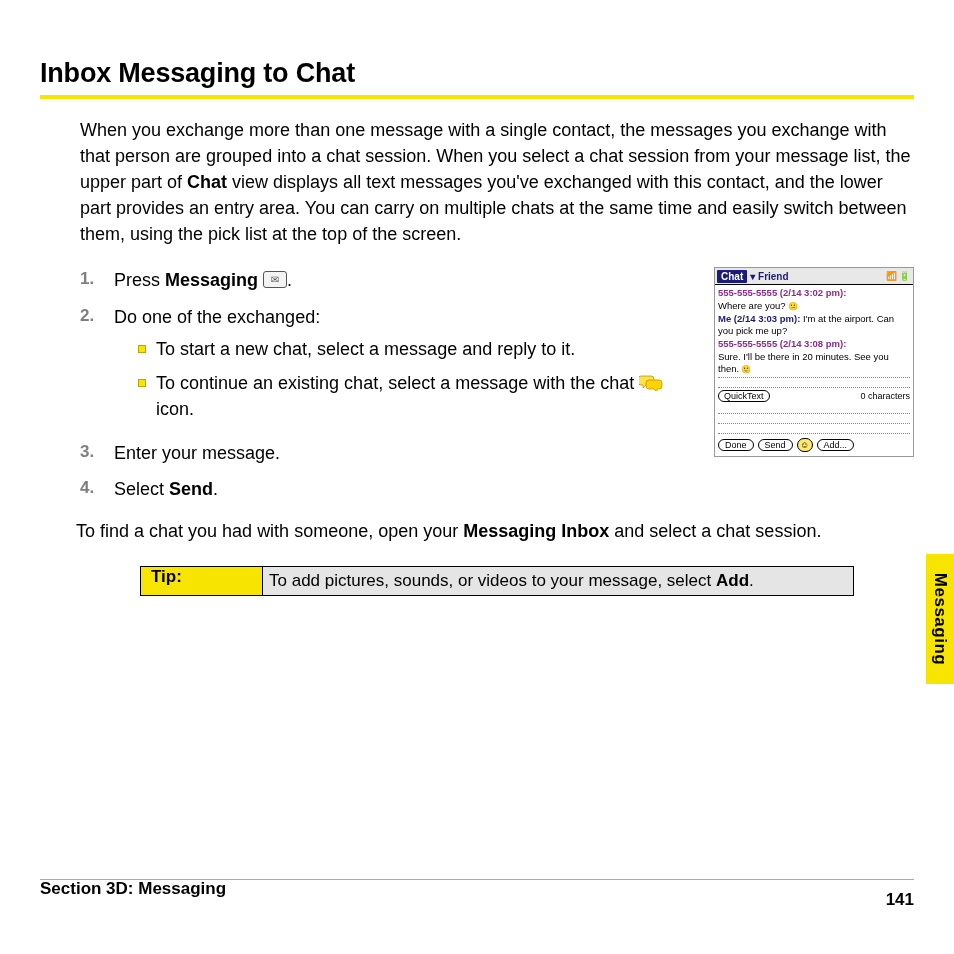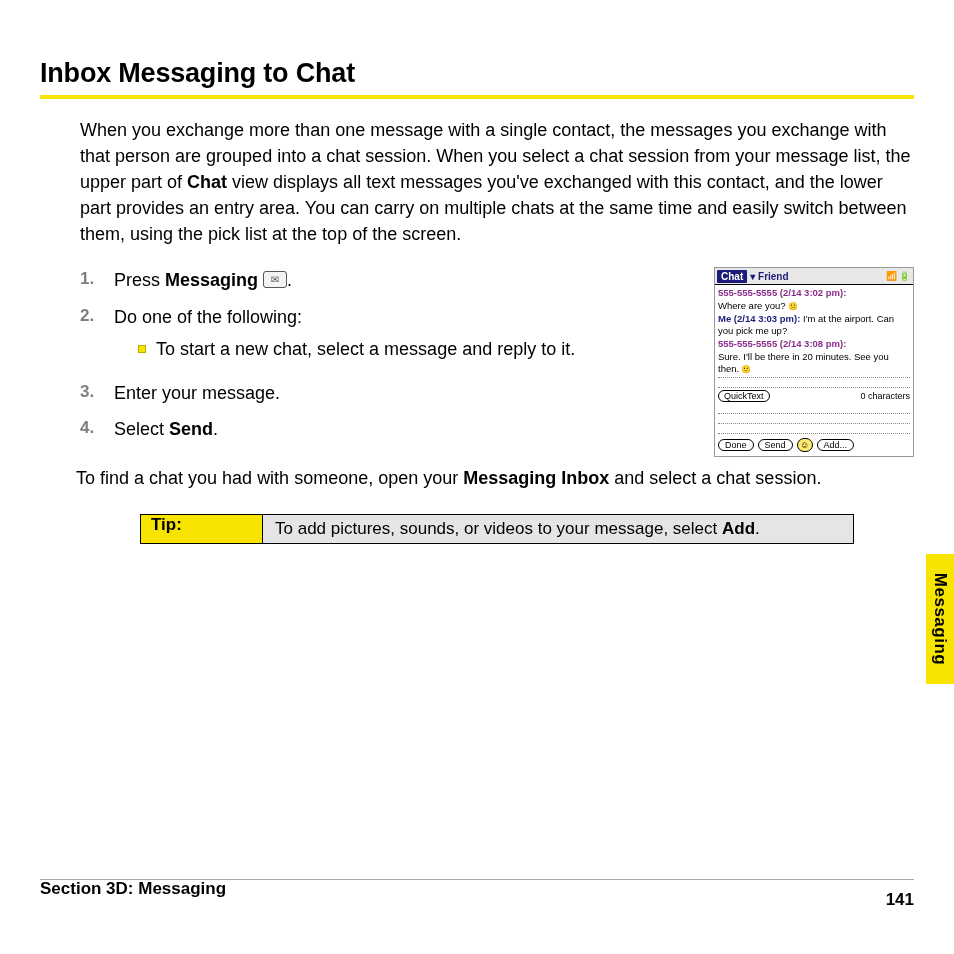--- a/index.html
+++ b/index.html
@@ -124,21 +124,21 @@
     background: #f7e400;
     font-weight: 700;
     padding: 0 10px;
     width: 122px;
     box-sizing: border-box;
     border-right: 1.5px solid #000;
     font-size: 17px;
   }
   .tip-text {
     background: #e5e5e5;
-    padding: 4px 12px;
+    padding: 4px 6px;
     flex: 1;
     font-size: 17px;
   }
   .side-tab {
     position: absolute;
     right: 0;
     top: 554px;
     width: 28px;
     height: 130px;
     background: #f7e400;
@@ -319,23 +319,31 @@
       <li>
         <span class="num">1.</span>
         <div class="step-body">
           <span>Press </span><span class="bold">Messaging</span>
           <span class="msg-icon"></span><span>.</span>
         </div>
       </li>
       <li>
         <span class="num">2.</span>
         <div class="step-body">
-          <span>Do one of the following:</span>
+          <span>Do one of the exchanged:</span>
           <ul class="sub">
             <li>To start a new chat, select a message and reply to it.</li>
+            <li>
+              <span>To continue an existing chat, select a message with the chat </span><span class="chat-bubbles">
+                <svg width="24" height="16" viewBox="0 0 24 16">
+                  <path d="M2 1 h10 a3 3 0 0 1 3 3 v3 a3 3 0 0 1 -3 3 h-5 l-3 3 v-3 h-2 a3 3 0 0 1 -3 -3 v-3 a3 3 0 0 1 3 -3 z" fill="#ffe14a" stroke="#b58a00" stroke-width="0.7"></path>
+                  <path d="M10 5 h10 a3 3 0 0 1 3 3 v3 a3 3 0 0 1 -3 3 h-2 v3 l-3 -3 h-5 a3 3 0 0 1 -3 -3 v-3 a3 3 0 0 1 3 -3 z" fill="#ffd400" stroke="#b58a00" stroke-width="0.7"></path>
+                </svg>
+              </span><span> icon.</span>
+            </li>
           </ul>
         </div>
       </li>
       <li>
         <span class="num">3.</span>
         <div class="step-body">Enter your message.</div>
       </li>
       <li>
         <span class="num">4.</span>
         <div class="step-body">

